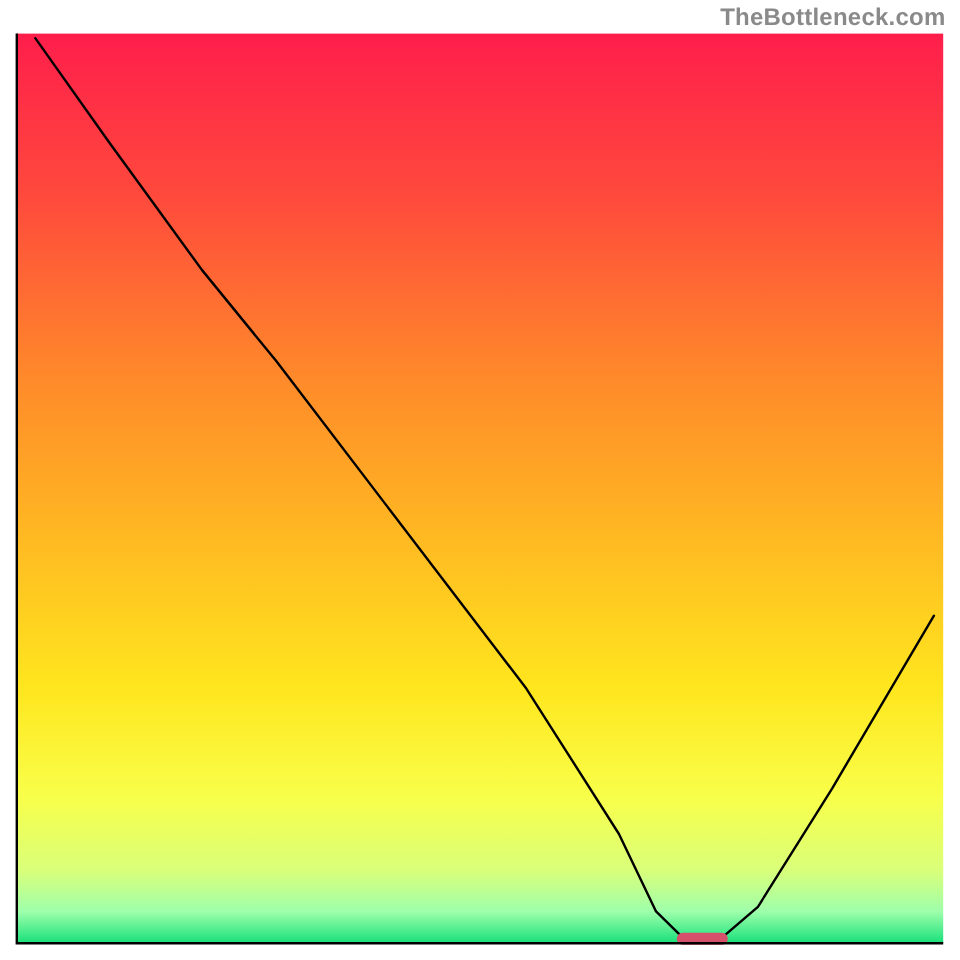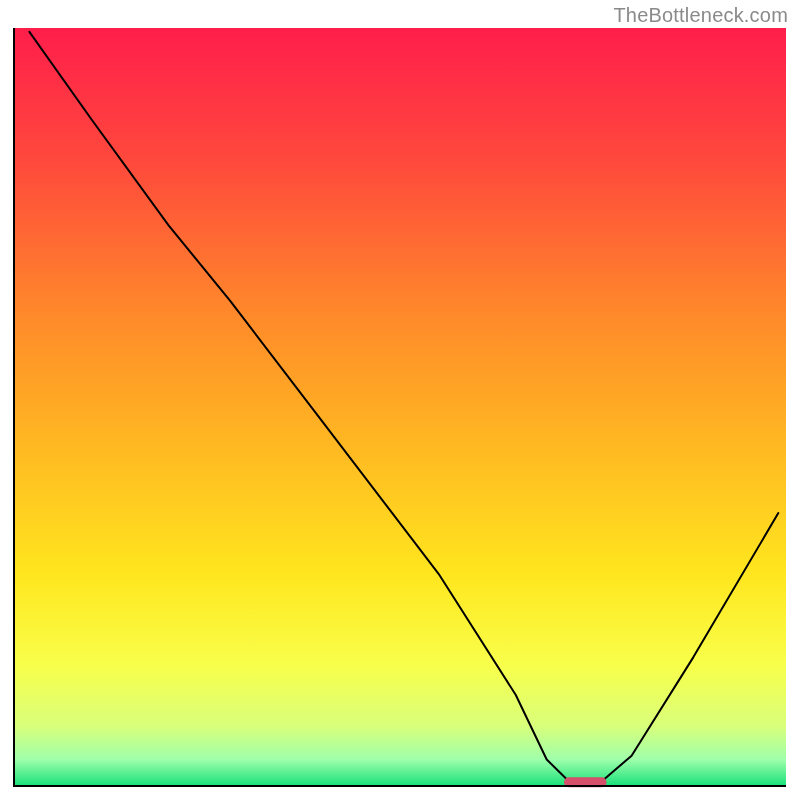--- a/index.html
+++ b/index.html
@@ -13,21 +13,21 @@
   .stage {
     position: relative;
     width: 800px;
     height: 800px;
   }
   .watermark {
     position: absolute;
     top: 4px;
     right: 12px;
     font-size: 20px;
-    font-weight: 400;
+    font-weight: 700;
     color: #8a8a8a;
     letter-spacing: 0.2px;
   }
   svg {
     position: absolute;
     inset: 0;
   }
 </style>
 </head>
 <body>

